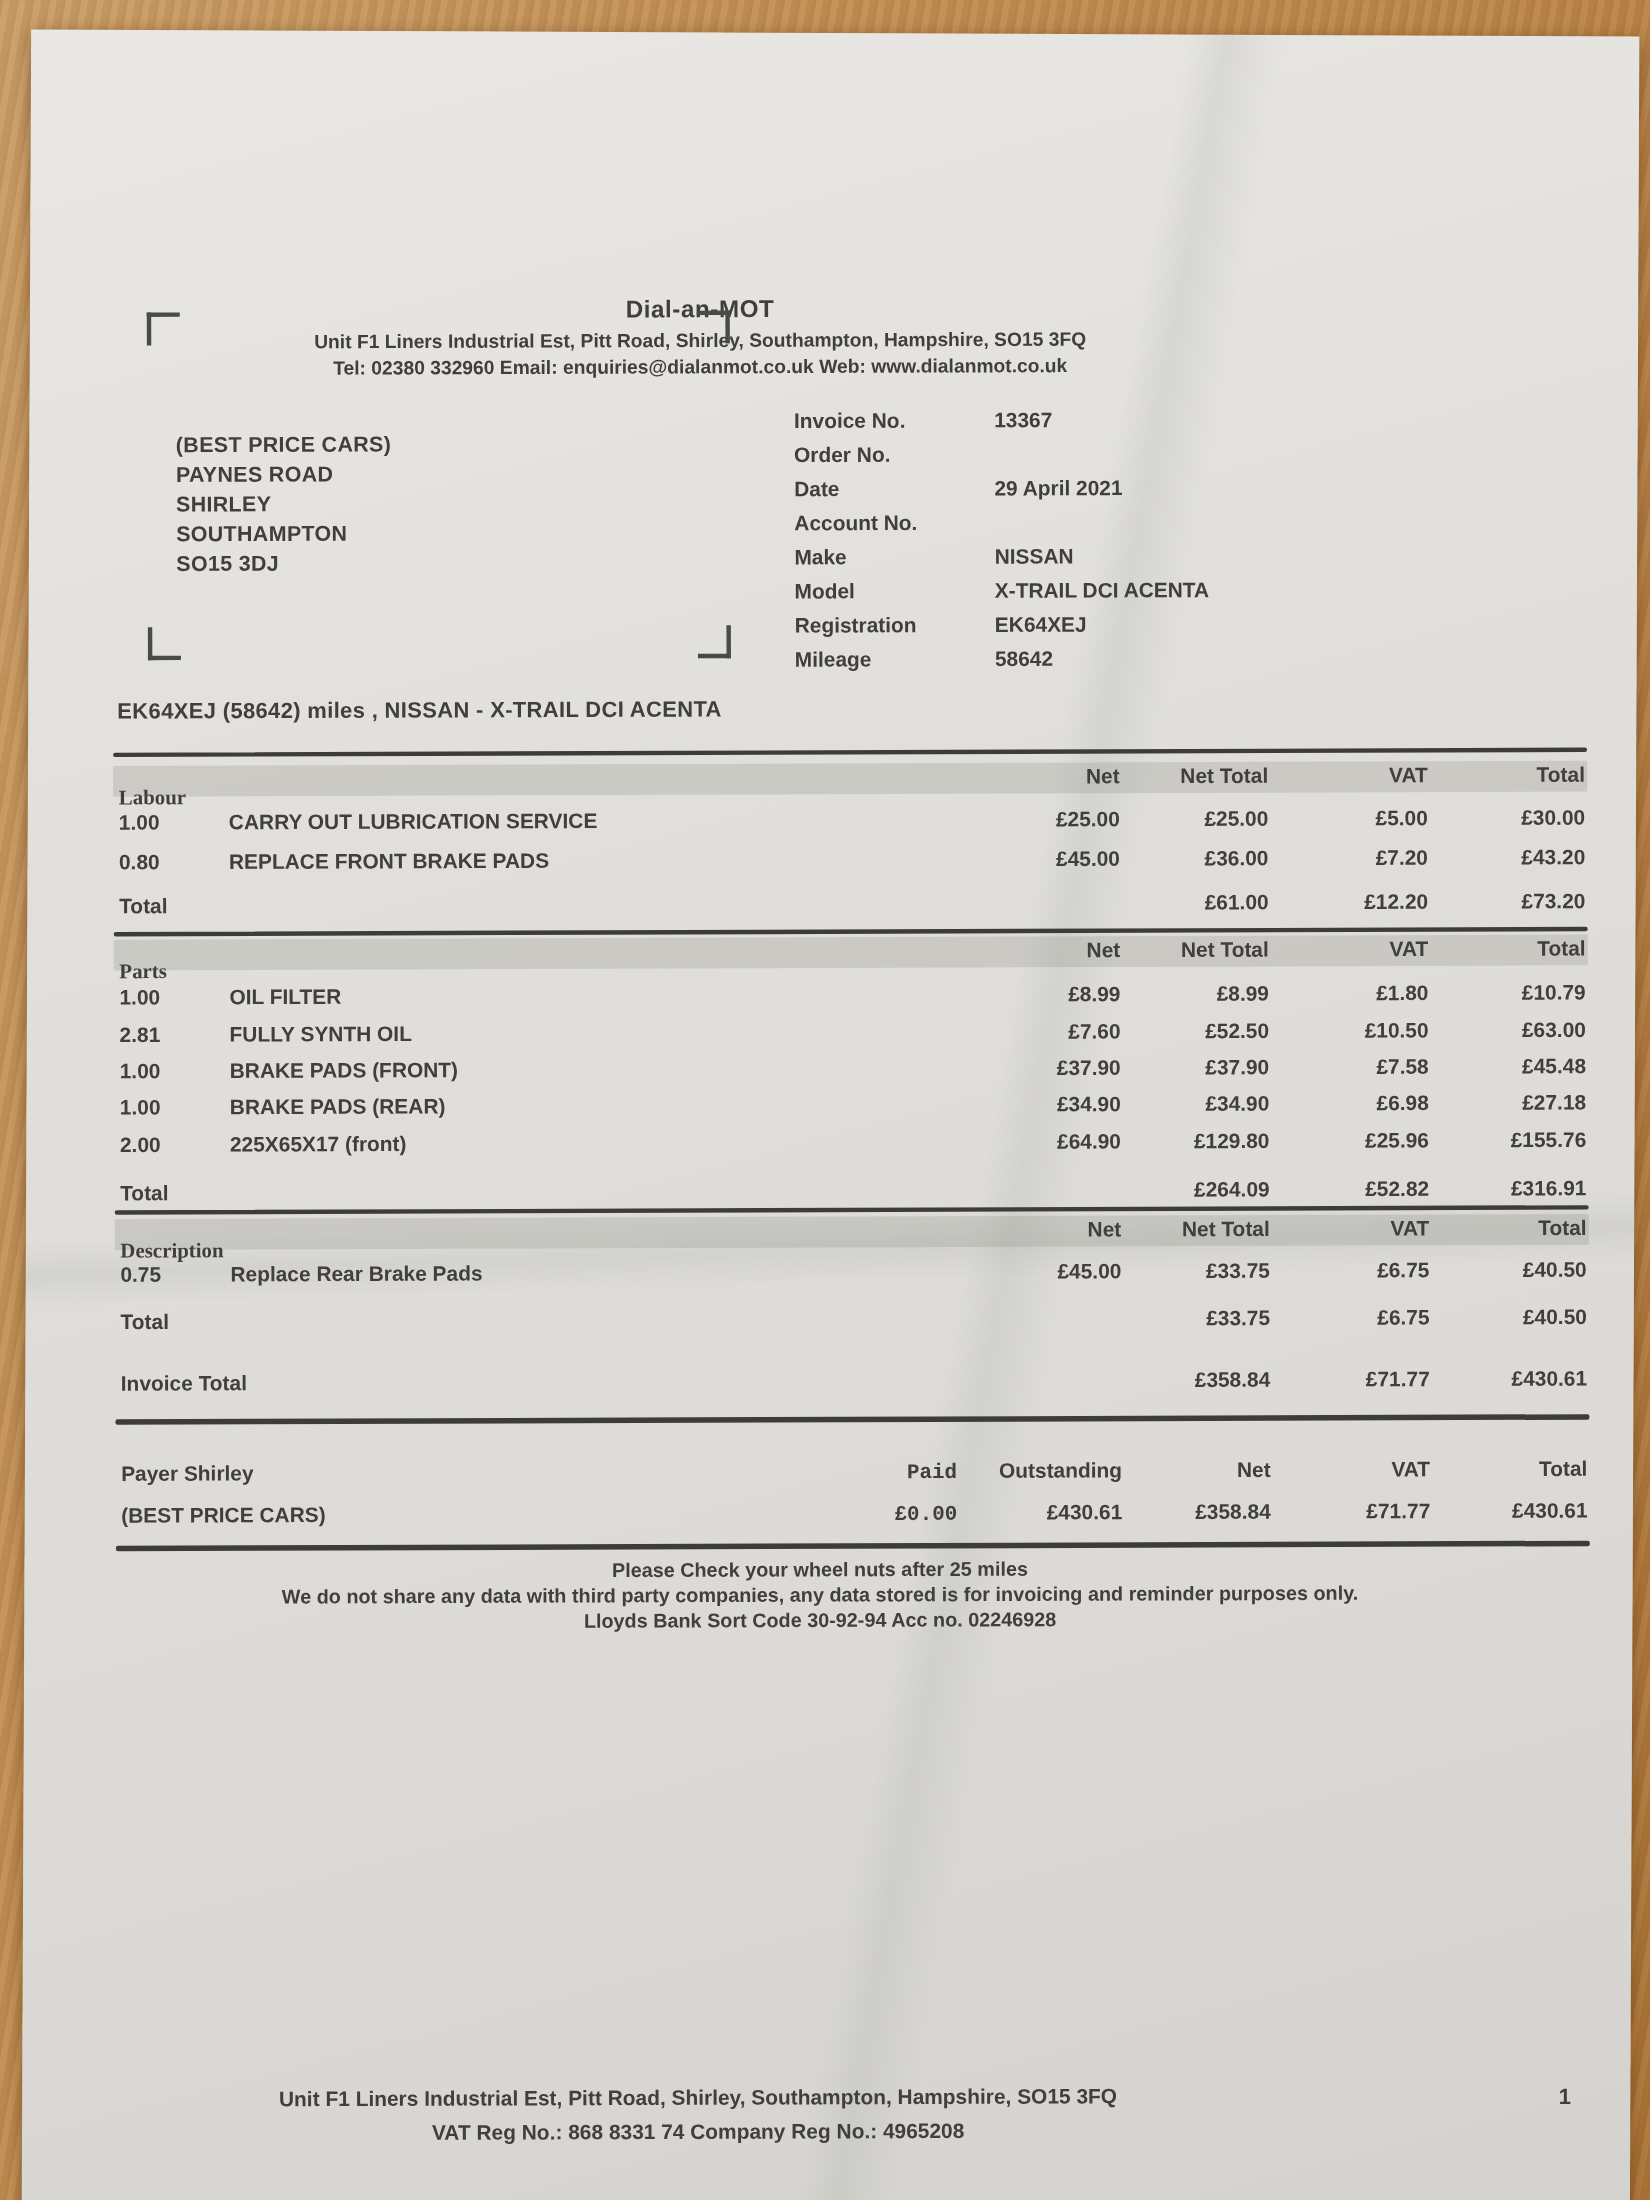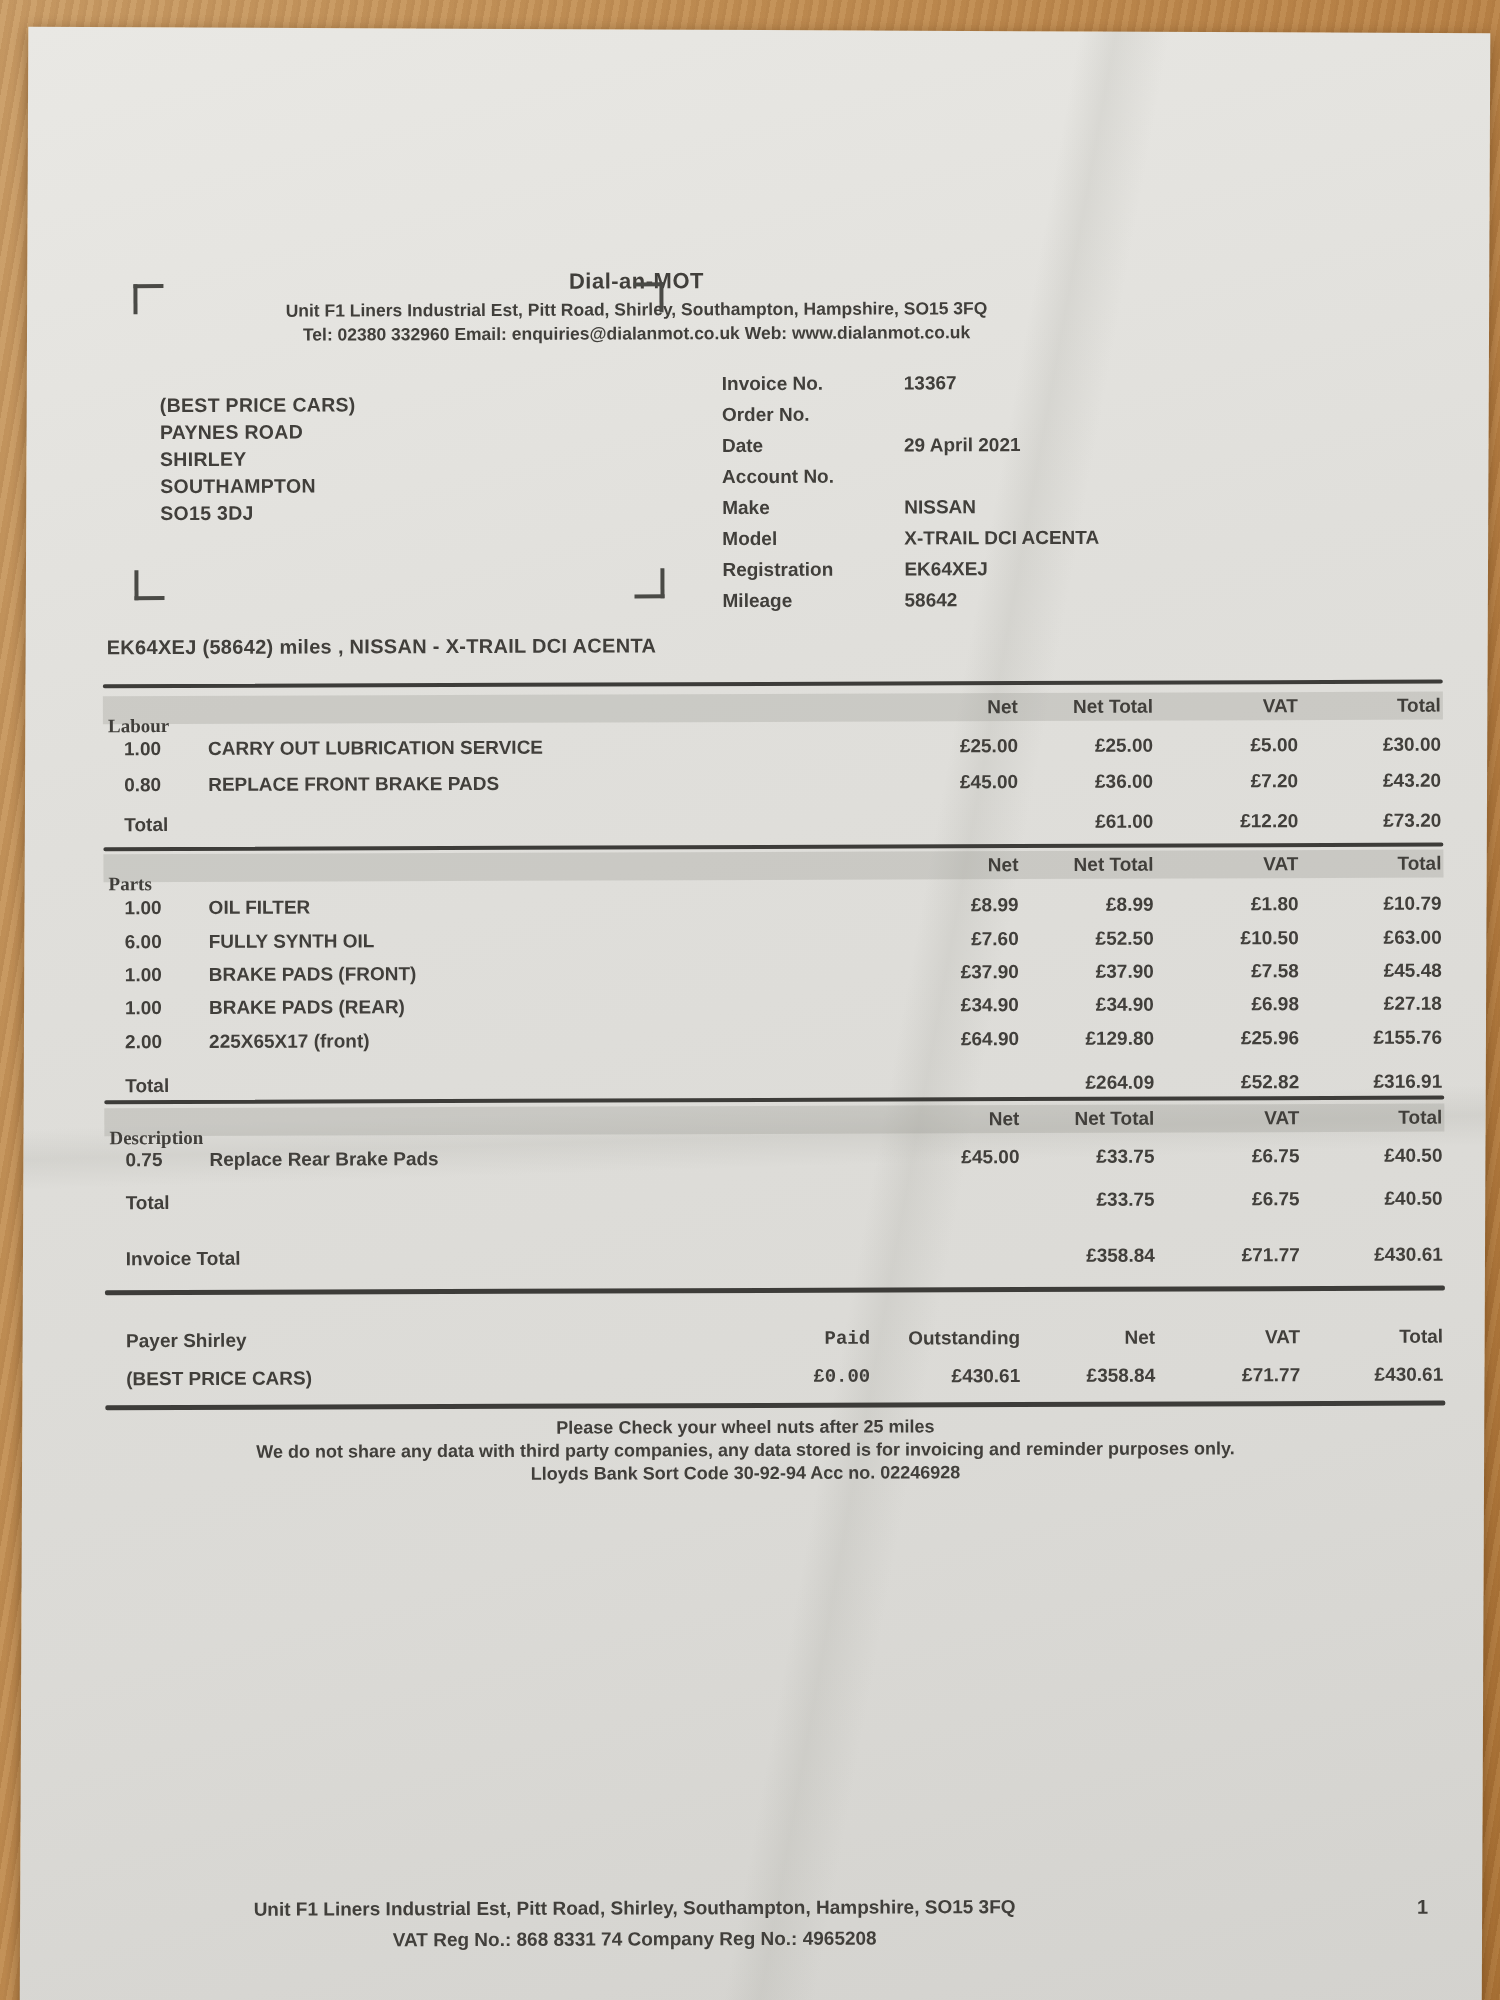--- a/index.html
+++ b/index.html
@@ -32,21 +32,21 @@
   .recip{position:absolute;left:138px;top:360px;font-size:19.5px;line-height:27px;letter-spacing:0.3px;}
   .info{position:absolute;left:700px;top:338px;font-size:19px;line-height:31px;}
   .info .irow{white-space:nowrap;}
   .info .lab{display:inline-block;width:182px;}
   .vehline{position:absolute;left:84px;top:604px;font-size:20px;letter-spacing:0.3px;}
   .rule{position:absolute;left:80px;right:42px;height:4px;background:#3d3c39;border-radius:2px;}
   .band{position:absolute;left:80px;right:42px;height:28px;background:rgba(148,148,140,0.28);font-size:19px;}
   .trow{position:absolute;left:80px;right:42px;height:30px;font-size:19px;}
   .c{position:absolute;top:3px;white-space:nowrap;}
   .sec-title{position:absolute;left:5px;top:19px;font-family:Liberation Serif, serif;}
-  .qty{left:5px;margin-left:16px;}
+  .qty{left:5px;}
   .desc{left:105px;}
   .net{right:425px;}
   .nt{right:290px;text-align:right;}
   .vat{right:145px;}
   .tot{right:2px;}
   .paid{right:575px;font-family:Liberation Mono, monospace;}
   .outs{right:425px;}
   .notes{position:absolute;left:0;width:1440px;text-align:center;font-size:18px;line-height:23px;font-weight:700;}
   .foot{position:absolute;left:0;top:1862px;width:1215px;text-align:center;font-size:19px;line-height:31px;}
   .pagenum{position:absolute;left:1390px;top:1868px;font-size:20px;}
@@ -134,21 +134,21 @@
     </div>
     <div class="trow" style="top:862px">
       <span class="c qty">1.00</span>
       <span class="c desc">OIL FILTER</span>
       <span class="c net">£8.99</span>
       <span class="c nt">£8.99</span>
       <span class="c vat">£1.80</span>
       <span class="c tot">£10.79</span>
     </div>
     <div class="trow" style="top:896px">
-      <span class="c qty">6.00</span>
+      <span class="c qty">2.81</span>
       <span class="c desc">FULLY SYNTH OIL</span>
       <span class="c net">£7.60</span>
       <span class="c nt">£52.50</span>
       <span class="c vat">£10.50</span>
       <span class="c tot">£63.00</span>
     </div>
     <div class="trow" style="top:929px">
       <span class="c qty">1.00</span>
       <span class="c desc">BRAKE PADS (FRONT)</span>
       <span class="c net">£37.90</span>

